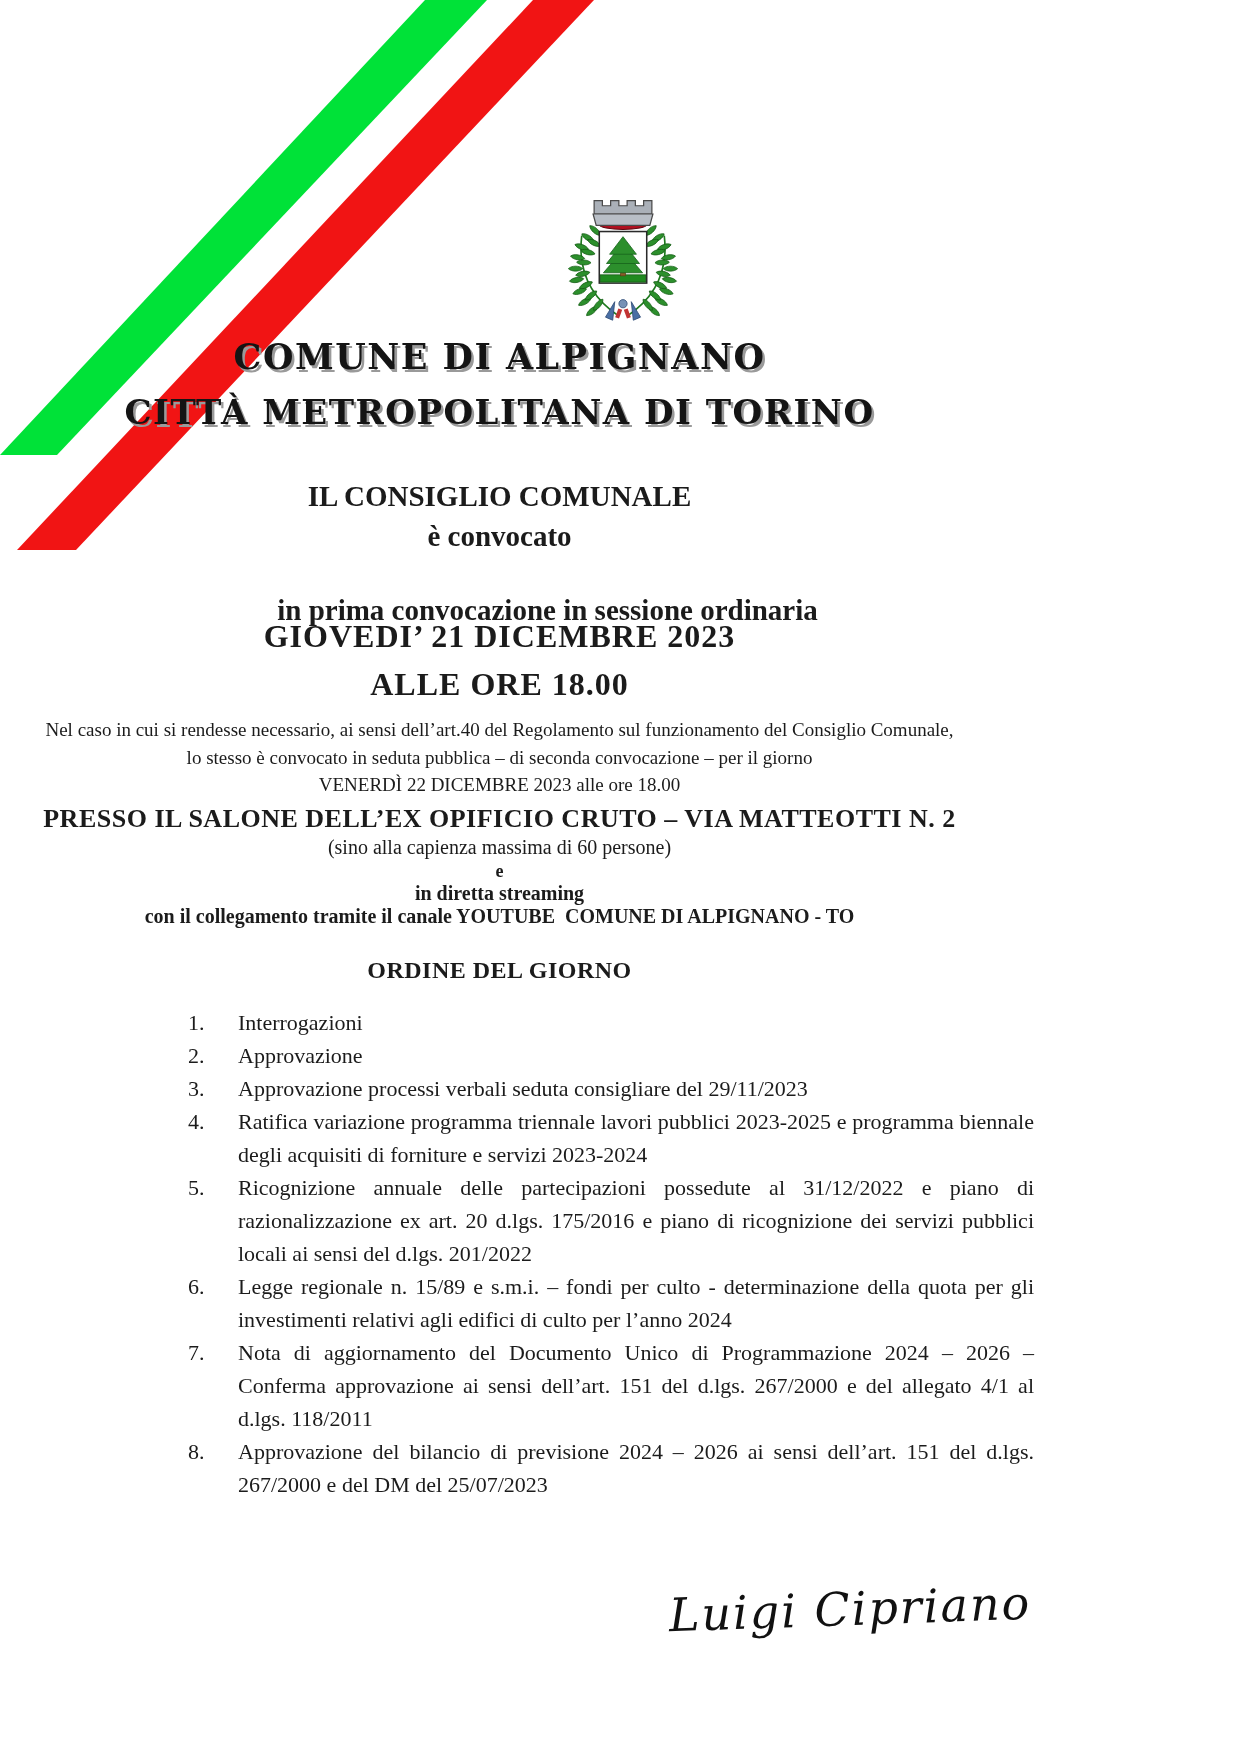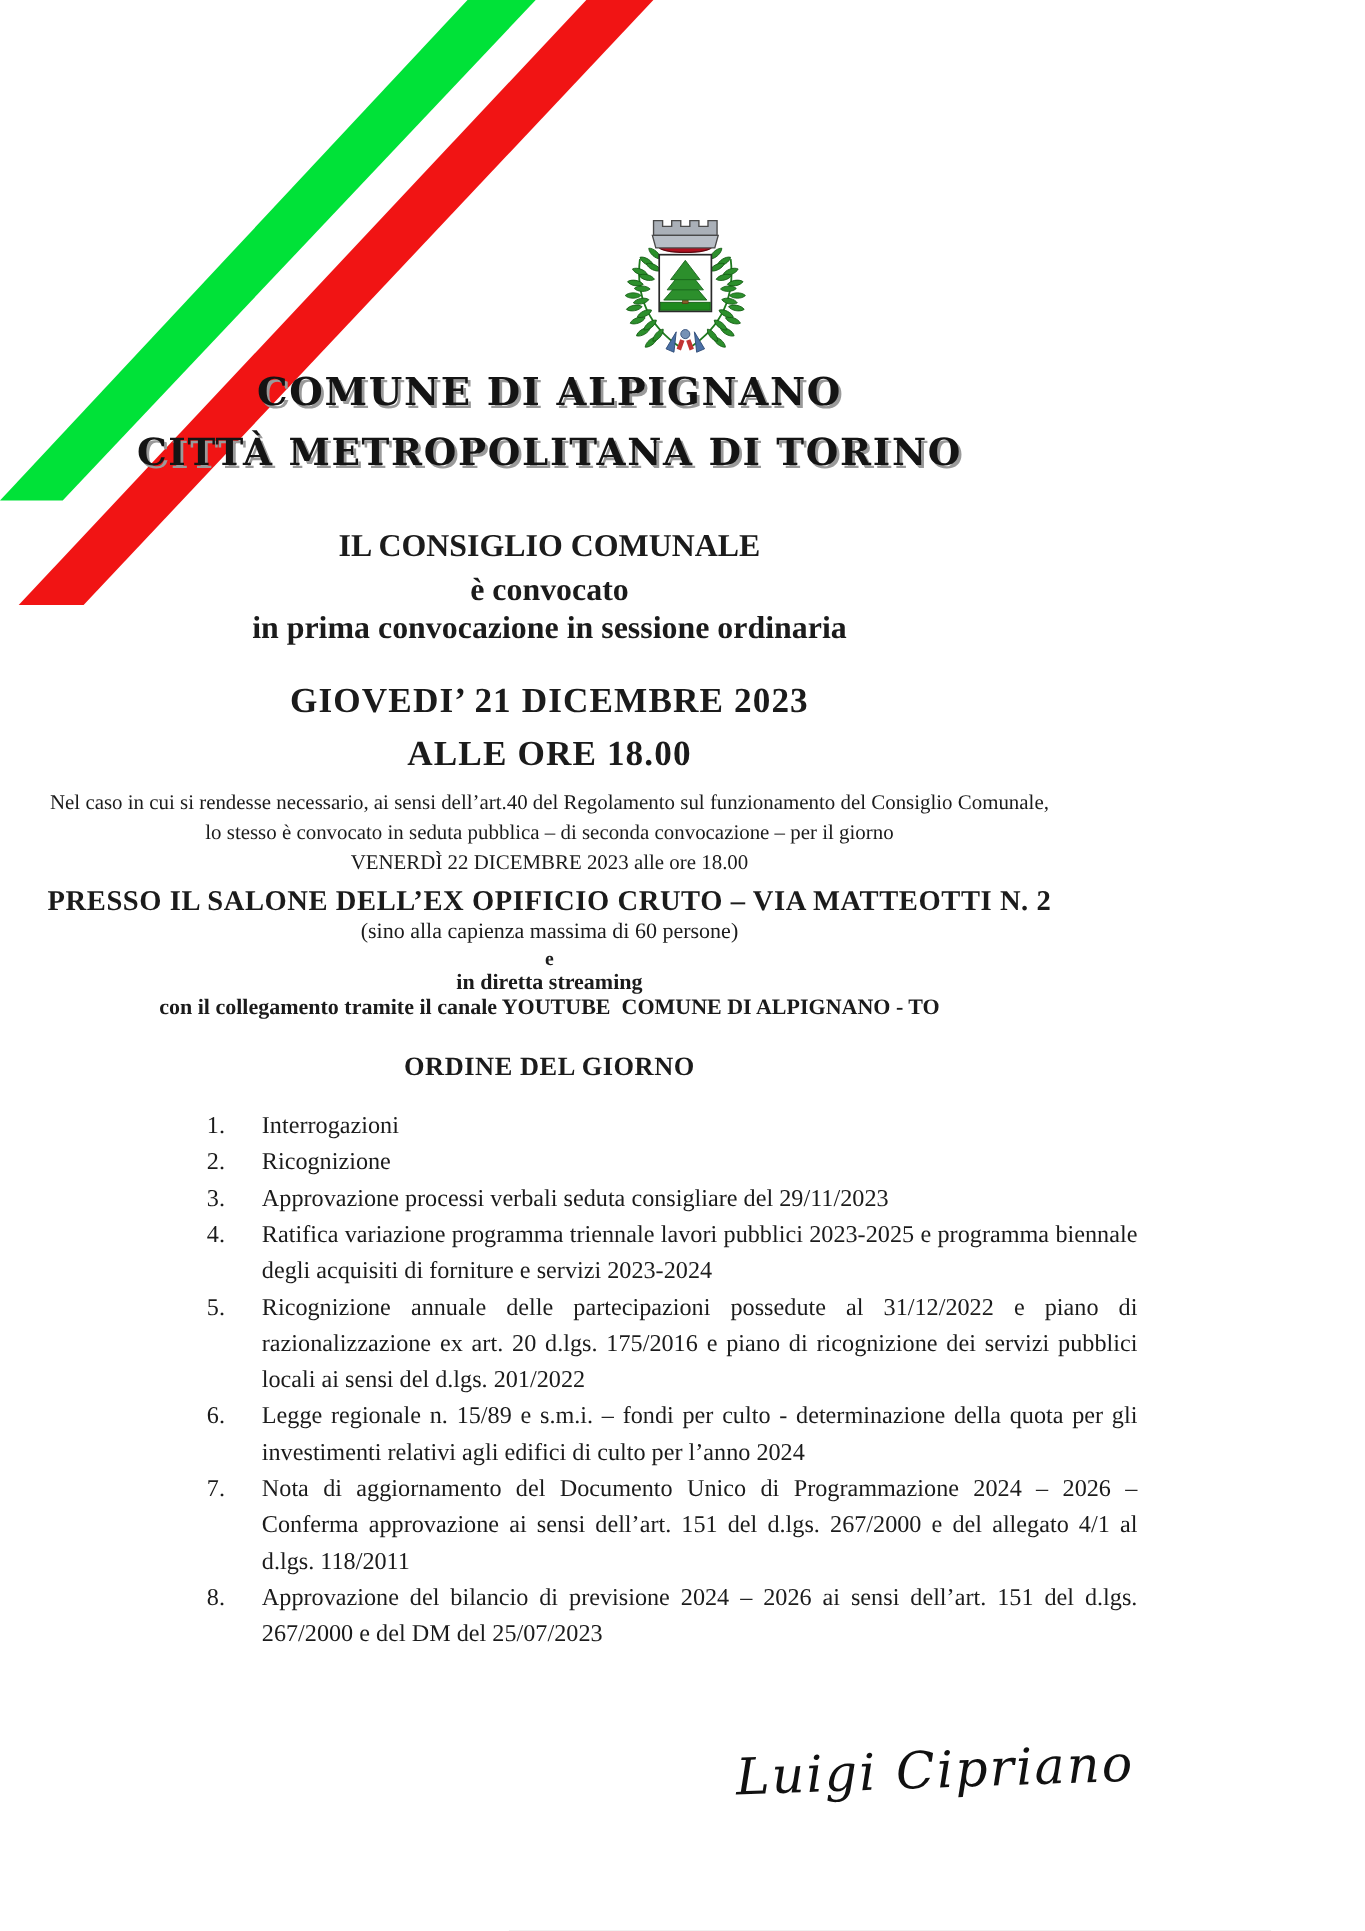--- a/index.html
+++ b/index.html
@@ -18,21 +18,21 @@
     font-family:"DejaVu Serif", serif;
     font-weight:700;
     color:#141414;
     text-shadow:2.5px 2.5px 0 #9a9a9a;
     letter-spacing:1.5px;
   }
   .t1{top:336px;font-size:35px;}
   .t2{top:392px;font-size:34px;}
   .h-council{top:466px;font-size:29px;font-weight:700;margin-top:14px;}
   .h-convocato{top:520px;font-size:29px;font-weight:700;}
-  .h-prima{top:555px;font-size:29px;font-weight:700;}
+  .h-prima{top:594px;font-size:29px;font-weight:700;padding-left:48px;}
   .h-date{top:618px;font-size:32px;font-weight:700;letter-spacing:1px;}
   .h-time{top:666px;font-size:32px;font-weight:700;letter-spacing:1px;}
   .second-call{top:716px;font-size:19px;line-height:27.5px;}
   .h-presso{top:804px;font-size:26px;font-weight:700;letter-spacing:0.5px;}
   .h-sino{top:836px;font-size:20px;}
   .h-e{top:861px;font-size:18px;font-weight:700;}
   .h-stream{top:882px;font-size:20px;font-weight:700;}
   .h-youtube{top:905px;font-size:20px;font-weight:700;white-space:pre-wrap;}
   .h-ordine{top:957px;font-size:24px;font-weight:700;letter-spacing:0.5px;}
   .agenda{position:absolute;left:188px;top:1006px;width:846px;font-size:22px;line-height:33px;}
@@ -138,21 +138,21 @@
 
   <div class="c h-ordine">ORDINE DEL GIORNO</div>
 
   <div class="agenda">
       <div class="agenda-row">
         <div class="agenda-num">1.</div>
         <div class="agenda-text">Interrogazioni</div>
       </div>
       <div class="agenda-row">
         <div class="agenda-num">2.</div>
-        <div class="agenda-text">Ricognizione</div>
+        <div class="agenda-text">Approvazione</div>
       </div>
       <div class="agenda-row">
         <div class="agenda-num">3.</div>
         <div class="agenda-text">Approvazione processi verbali seduta consigliare del 29/11/2023</div>
       </div>
       <div class="agenda-row">
         <div class="agenda-num">4.</div>
         <div class="agenda-text">Ratifica variazione programma triennale lavori pubblici 2023-2025 e programma biennale degli acquisiti di forniture e servizi 2023-2024</div>
       </div>
       <div class="agenda-row">

